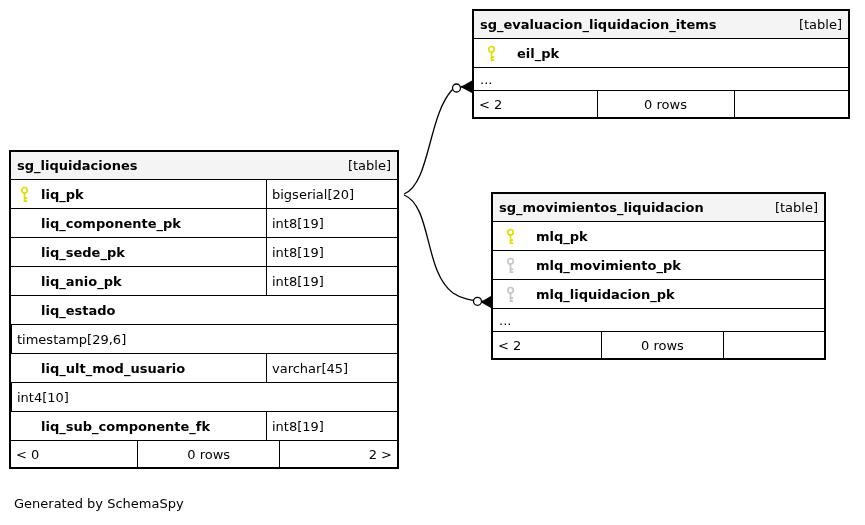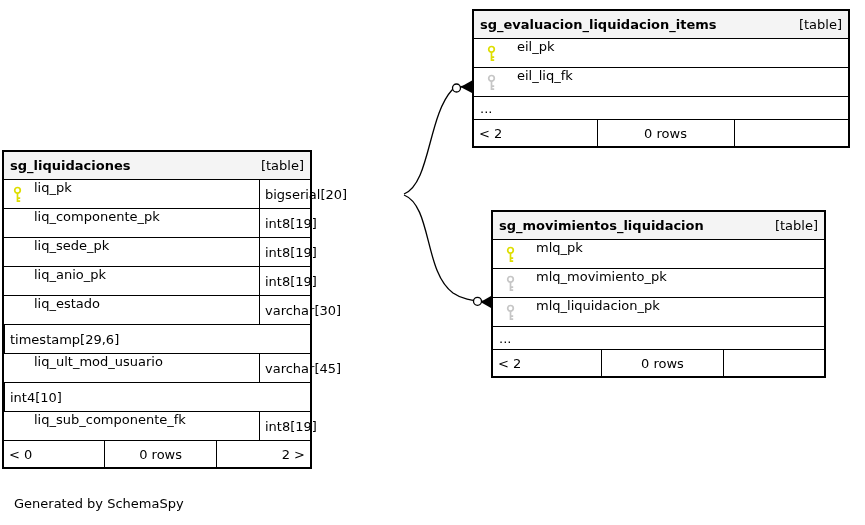--- a/index.html
+++ b/index.html
@@ -17,21 +17,21 @@
   .tbl-header {
     display:flex; justify-content:space-between; align-items:center;
     height:28px; background:#f4f4f4; border-bottom:1px solid #000;
     padding:0 6px;
   }
   .tbl-name { font-weight:bold; }
   .tbl-row {
     display:flex; align-items:stretch; height:29px;
     border-bottom:1px solid #000;
   }
-  .cell-name { display:flex; padding-left:8px; }
+  .cell-name { display:flex; align-items:center; padding-left:8px;font-weight:bold; }
   .lt .cell-name { width:255px; flex:0 0 255px; }
   .rt .cell-name { flex:1; padding-left:12px; }
   .row-icon { width:22px; flex:0 0 22px; display:flex; align-items:center; }
   .rt .row-icon { width:31px; flex:0 0 31px; }
   .cell-type {
     flex:1; display:flex; align-items:center;
     border-left:1px solid #000; padding-left:5px;
   }
   .ellipsis-row {
     height:23px; display:flex; align-items:center;
@@ -44,21 +44,21 @@
   .foot-right { flex:0.92; justify-content:flex-end; }
   .edges { position:absolute; left:0; top:0; z-index:5; pointer-events:none; }
   .generated-note { position:absolute; left:14px; top:496px; font-size:13px; }
   .keysvg { display:block; }
 </style>
 </head>
 <body>
 
 <div class="canvas">
 
-  <div class="db-table lt" style="left:2px; top:150px; width:310px;">
+  <div class="db-table lt" style="left:9px; top:150px; width:390px;">
     <div class="tbl-header">
       <span class="tbl-name">sg_liquidaciones</span>
       <span class="tbl-tag">[table]</span>
     </div>
 
     <div class="tbl-row">
       <div class="cell-name">
         <span class="row-icon">
           <svg class="keysvg" width="11" height="17" viewBox="0 0 11 17">
             <g fill="none" stroke-width="1.7" stroke="#dede00">
@@ -94,21 +94,20 @@
         <span>liq_anio_pk</span>
       </div>
       <div class="cell-type">int8[19]</div>
     </div>
 
     <div class="tbl-row">
       <div class="cell-name">
         <span class="row-icon"></span>
         <span>liq_estado</span>
       </div>
-      <div class="cell-type">varchar[30]</div>
     </div>
 
     <div class="tbl-row">
       <div class="cell-type">timestamp[29,6]</div>
     </div>
 
     <div class="tbl-row">
       <div class="cell-name">
         <span class="row-icon"></span>
         <span>liq_ult_mod_usuario</span>
@@ -148,45 +147,32 @@
             <g fill="none" stroke-width="1.7" stroke="#dede00">
               <circle cx="5.5" cy="4.3" r="2.8"></circle>
               <path d="M5.5 7.1 L5.5 16 M5.5 12.2 L8.2 12.2 M5.5 15.2 L8.2 15.2"></path>
             </g>
           </svg>
         </span>
         <span>eil_pk</span>
       </div>
     </div>
 
-    <div class="tbl-row">
-      <div class="cell-name">
-        <span class="row-icon">
-          <svg class="keysvg" width="11" height="17" viewBox="0 0 11 17">
-            <g fill="none" stroke-width="1.7" stroke="#c6c6c6">
-              <circle cx="5.5" cy="4.3" r="2.8"></circle>
-              <path d="M5.5 7.1 L5.5 16 M5.5 12.2 L8.2 12.2 M5.5 15.2 L8.2 15.2"></path>
-            </g>
-          </svg>
-        </span>
-        <span>eil_liq_fk</span>
-      </div>
-    </div>
 
 
     <div class="ellipsis-row">...</div>
 
     <div class="tbl-footer">
       <div class="foot-cell foot-left">&lt; 2</div>
       <div class="foot-cell foot-center">0 rows</div>
       <div class="foot-cell foot-right"></div>
     </div>
   </div>
 
-  <div class="db-table rt" style="left:491px; top:210px; width:335px;">
+  <div class="db-table rt" style="left:491px; top:192px; width:335px;">
     <div class="tbl-header">
       <span class="tbl-name">sg_movimientos_liquidacion</span>
       <span class="tbl-tag">[table]</span>
     </div>
 
     <div class="tbl-row">
       <div class="cell-name">
         <span class="row-icon">
           <svg class="keysvg" width="11" height="17" viewBox="0 0 11 17">
             <g fill="none" stroke-width="1.7" stroke="#dede00">

